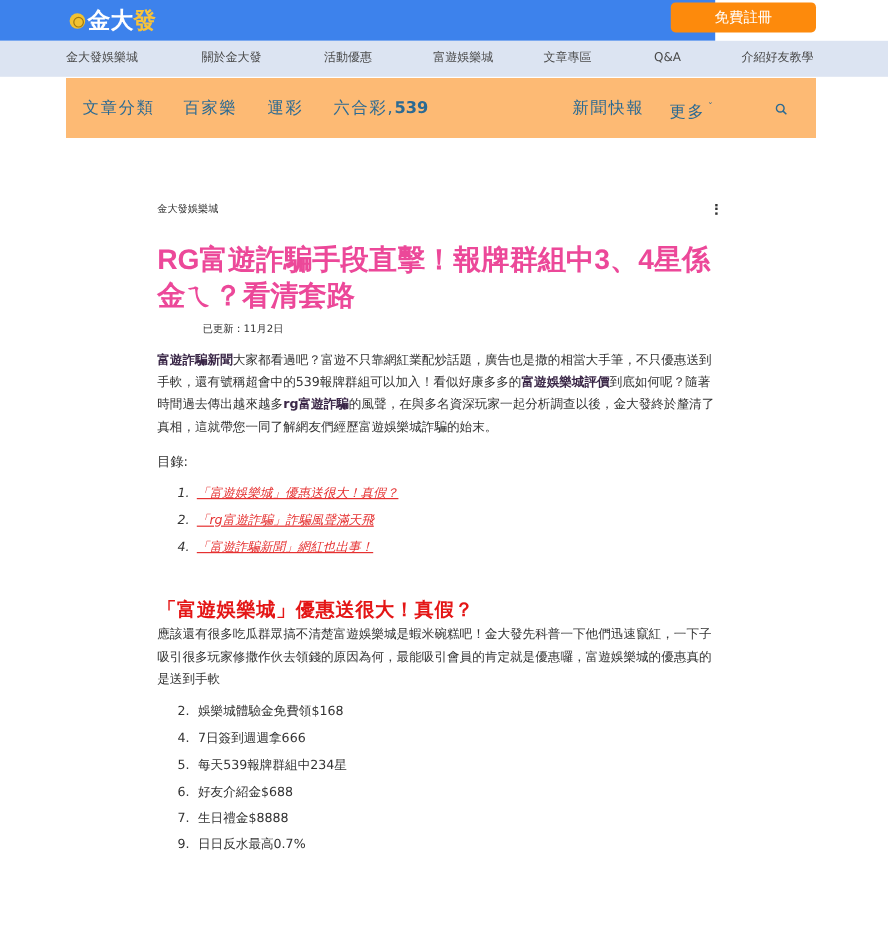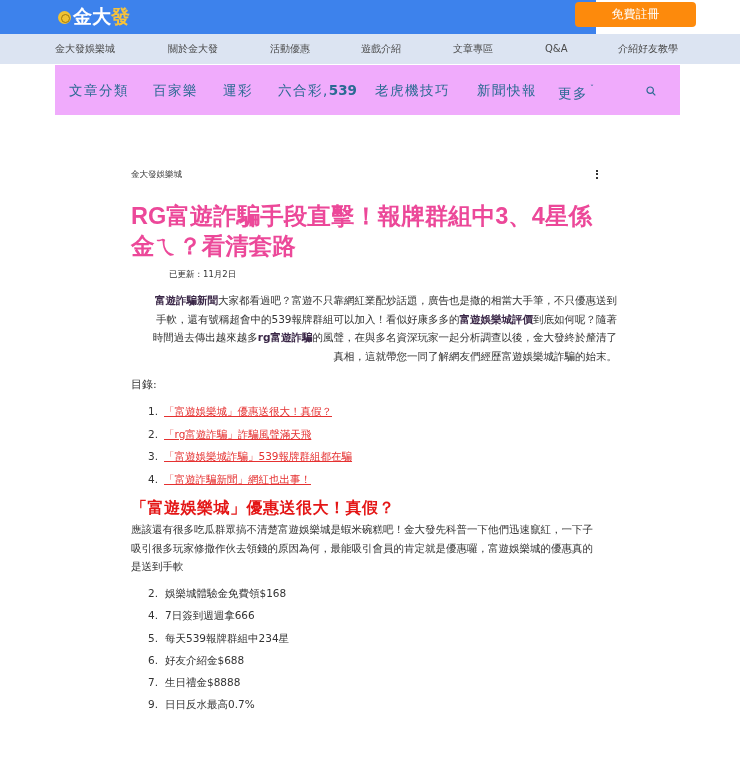--- a/index.html
+++ b/index.html
@@ -5,42 +5,42 @@
     * { box-sizing: border-box; margin: 0; padding: 0; }
     html, body { width: 740px; height: 774px; overflow: hidden; background: #ffffff; }
     body { font-family: "DejaVu Sans", "Liberation Sans", sans-serif; color: #333; position: relative; }
 
     .topbar { position: absolute; left: 0; top: 0; width: 596px; height: 34px; background: #3d82ec; }
     .logo { position: absolute; left: 58px; top: 4px; height: 26px; display: flex; align-items: center; }
     .logo-coin { width: 13px; height: 13px; border-radius: 50%; background: #f1c232; margin-right: 2px; position: relative; }
     .logo-coin::after { content: ""; position: absolute; left: 3px; top: 3px; width: 7px; height: 7px; border-radius: 50%; border: 1px solid #a07810; }
     .logo-text { color: #ffffff; font-weight: bold; font-size: 19px; letter-spacing: 0; }
     .logo-text .accent { color: #f6c23b; }
-    .register-btn { position: absolute; left: 559px; top: 2px; width: 121px; height: 25px; background: #fd8a0c; color: #fff; border-radius: 4px; border: none; font-size: 12px; font-family: "DejaVu Sans", sans-serif; display: flex; align-items: center; justify-content: center; cursor: pointer; margin-left: 16px; }
+    .register-btn { position: absolute; left: 559px; top: 2px; width: 121px; height: 25px; background: #fd8a0c; color: #fff; border-radius: 4px; border: none; font-size: 12px; font-family: "DejaVu Sans", sans-serif; display: flex; align-items: center; justify-content: center; cursor: pointer; }
 
     .mainnav { position: absolute; left: 0; top: 34px; width: 740px; height: 30px; background: #dce4f2; }
     .mainnav-item { position: absolute; top: 0; height: 30px; line-height: 30px; font-size: 10px; color: #4a4a4a; white-space: nowrap; cursor: pointer; }
 
-    .catnav { position: absolute; left: 55px; top: 65px; width: 625px; height: 50px; background: #f0abfc; padding-left: 21px; }
+    .catnav { position: absolute; left: 55px; top: 65px; width: 625px; height: 50px; background: #fdba74; padding-left: 21px; }
     .catnav-item { position: absolute; top: 0; height: 50px; line-height: 50px; font-size: 13.5px; color: #2b6a93; letter-spacing: 1.5px; white-space: nowrap; cursor: pointer; }
     .catnav-item .num { font-weight: bold; letter-spacing: 0; }
     .chev { font-size: 8px; vertical-align: super; margin-left: 2px; color: #2b6a93; }
     .search-icon { position: absolute; left: 591px; top: 21px; width: 10px; height: 10px; cursor: pointer; }
 
     .article { position: absolute; left: 131px; top: 165px; width: 470px; }
     .site-name { font-size: 8.5px; color: #333; position: absolute; left: 0; top: 4px; }
     .more-dots { position: absolute; left: 463px; top: 3px; width: 6px; height: 14px; cursor: pointer; }
     .more-dots span { display: block; width: 2px; height: 2px; background: #333; margin: 1.5px auto; }
     .title { position: absolute; left: 0; top: 36px; width: 470px; font-family: "Liberation Sans", "DejaVu Sans", sans-serif; font-size: 23.5px; font-weight: bold; line-height: 30px; color: #ec4899; }
     .updated { position: absolute; left: 0; top: 104px; font-size: 8.5px; color: #333; padding-left: 38px; }
 
-    .intro { position: absolute; left: 16px; top: 126px; width: 470px; font-size: 10.5px; line-height: 18.5px; color: #333; text-align: right; }
+    .intro { position: absolute; left: 0; top: 126px; width: 470px; font-size: 10.5px; line-height: 18.5px; color: #333; }
     .intro b { color: #3a2747; }
     .toc-label { position: absolute; left: 0; top: 212px; font-size: 11px; color: #333; }
-    .toc { position: absolute; left: 17px; top: 238px; list-style: none; }
+    .toc { position: absolute; left: 17px; top: 238px; list-style: none; font-style: italic; }
     .toc li { font-size: 10.5px; height: 22.5px; line-height: 16px; color: #333; }
     .toc li .n { display: inline-block; width: 16px; }
     .toc a { color: #e53131; text-decoration: underline; cursor: pointer; }
 
     .h2 { position: absolute; left: 0; top: 333px; font-size: 16px; font-weight: bold; color: #e41616; letter-spacing: 0.5px; }
     .p2 { position: absolute; left: 0; top: 355px; width: 470px; font-size: 10.5px; line-height: 18.5px; color: #333; }
     .perks { position: absolute; left: 17px; top: 420px; list-style: none; }
     .perks li { font-size: 10.5px; height: 22.3px; line-height: 16px; color: #333; white-space: nowrap; }
     .perks li .n { display: inline-block; width: 17px; }
   </style>
@@ -52,32 +52,31 @@
     <span class="logo-coin"></span>
     <span class="logo-text"><span>金大</span><span class="accent">發</span></span>
   </div>
   <button class="register-btn">免費註冊</button>
 </div>
 
 <div class="mainnav">
   <span class="mainnav-item" style="left:55px">金大發娛樂城</span>
   <span class="mainnav-item" style="left:168px">關於金大發</span>
   <span class="mainnav-item" style="left:270px">活動優惠</span>
-  <span class="mainnav-item" style="left:361px">遊戲介紹</span>
+  <span class="mainnav-item" style="left:361px">富遊娛樂城</span>
   <span class="mainnav-item" style="left:453px">文章專區</span>
   <span class="mainnav-item" style="left:545px">Q&amp;A</span>
   <span class="mainnav-item" style="left:618px">介紹好友教學</span>
 </div>
 
 <div class="catnav">
   <span class="catnav-item" style="left:14px">文章分類</span>
   <span class="catnav-item" style="left:98px">百家樂</span>
   <span class="catnav-item" style="left:168px">運彩</span>
   <span class="catnav-item" style="left:223px"><span>六合彩,</span><span class="num">539</span></span>
-  <span class="catnav-item" style="left:320px">老虎機技巧</span>
   <span class="catnav-item" style="left:422px">新聞快報</span>
   <span class="catnav-item" style="left:503px"><span>更多</span><span class="chev">ˇ</span></span>
   <svg class="search-icon" viewBox="0 0 10 10">
     <circle cx="4.2" cy="4.2" r="3.2" fill="none" stroke="#2b6a93" stroke-width="1.2"></circle>
     <line x1="6.6" y1="6.6" x2="9.3" y2="9.3" stroke="#2b6a93" stroke-width="1.2"></line>
   </svg>
 </div>
 
 <div class="article">
   <span class="site-name">金大發娛樂城</span>
@@ -88,21 +87,20 @@
     </div>
   <h1 class="title">RG富遊詐騙手段直擊！報牌群組中3、4星係金ㄟ？看清套路</h1>
   <span class="updated">已更新：11月2日</span>
 
   <p class="intro"><b>富遊詐騙新聞</b><span>大家都看過吧？富遊不只靠網紅業配炒話題，廣告也是撒的相當大手筆，不只優惠送到手軟，還有號稱超會中的539報牌群組可以加入！看似好康多多的</span><b>富遊娛樂城評價</b><span>到底如何呢？隨著時間過去傳出越來越多</span><b>rg富遊詐騙</b><span>的風聲，在與多名資深玩家一起分析調查以後，金大發終於釐清了真相，這就帶您一同了解網友們經歷富遊娛樂城詐騙的始末。</span></p>
 
   <span class="toc-label">目錄:</span>
   <ol class="toc">
     <li><span class="n">1.</span><a>「富遊娛樂城」優惠送很大！真假？</a></li>
     <li><span class="n">2.</span><a>「rg富遊詐騙」詐騙風聲滿天飛</a></li>
-    <li><span class="n">3.</span><a>「富遊娛樂城詐騙」539報牌群組都在騙</a></li>
     <li><span class="n">4.</span><a>「富遊詐騙新聞」網紅也出事！</a></li>
   </ol>
 
   <h2 class="h2">「富遊娛樂城」優惠送很大！真假？</h2>
   <p class="p2">應該還有很多吃瓜群眾搞不清楚富遊娛樂城是蝦米碗糕吧！金大發先科普一下他們迅速竄紅，一下子吸引很多玩家修撒作伙去領錢的原因為何，最能吸引會員的肯定就是優惠囉，富遊娛樂城的優惠真的是送到手軟</p>
 
   <ol class="perks">
     <li><span class="n">2.</span><span>娛樂城體驗金免費領$168</span></li>
     <li><span class="n">4.</span><span>7日簽到週週拿666</span></li>
     <li><span class="n">5.</span><span>每天539報牌群組中234星</span></li>

